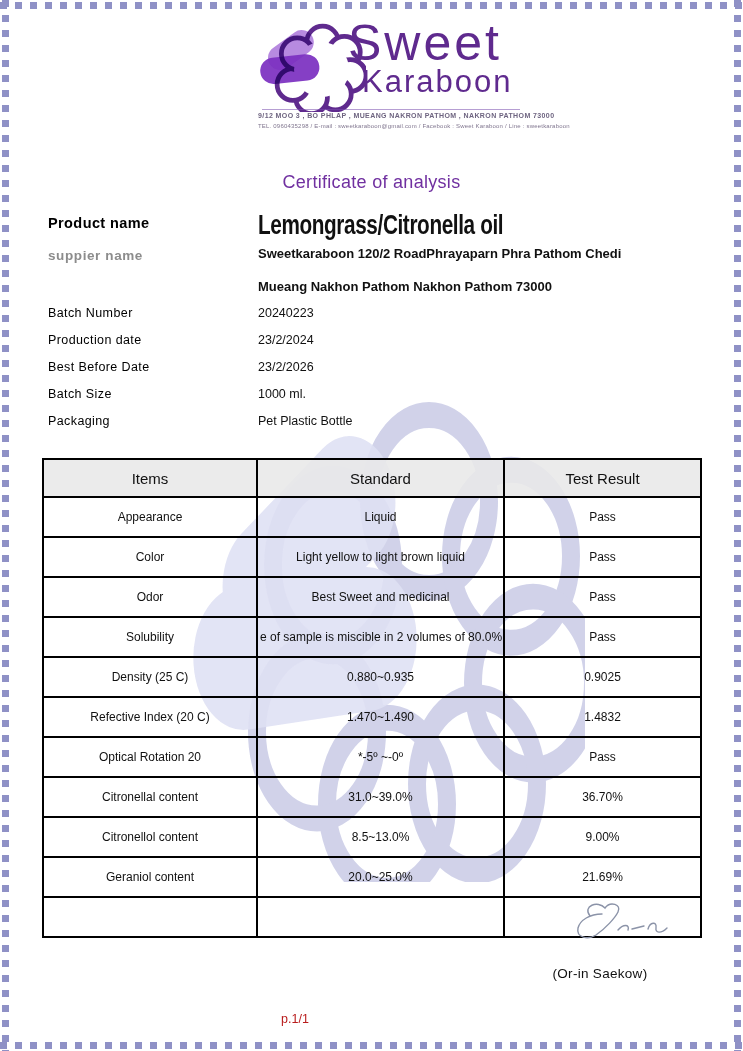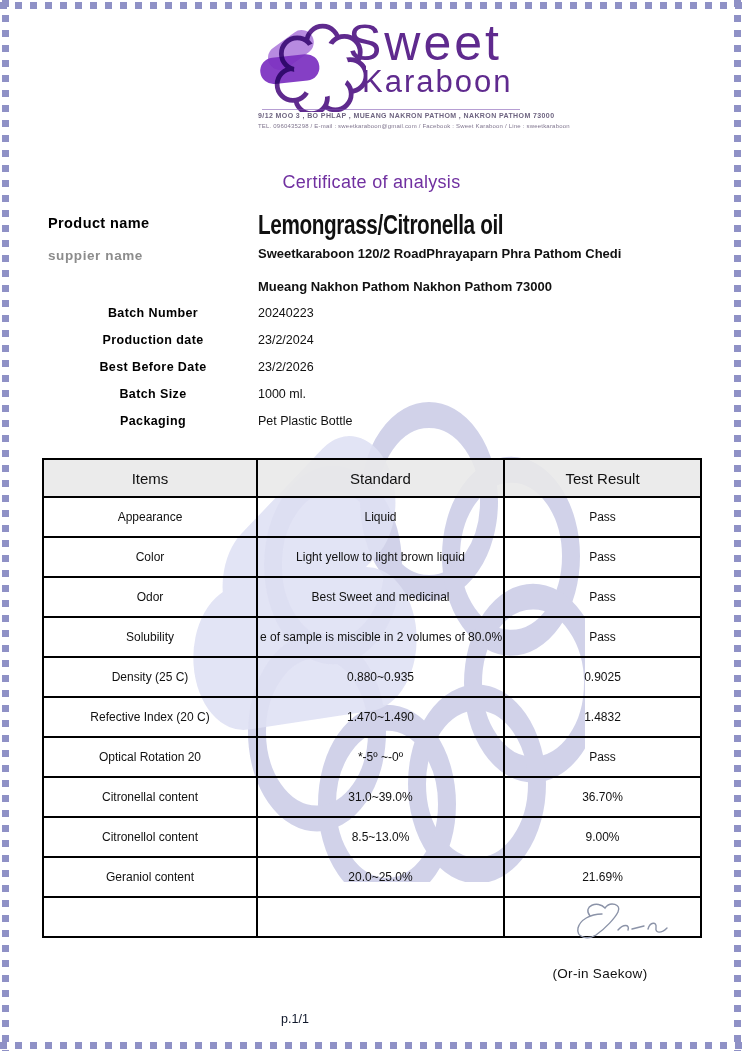--- a/index.html
+++ b/index.html
@@ -31,36 +31,36 @@
   .frow{display:flex;align-items:flex-start;}
   .flabel{width:210px;flex:0 0 210px;font-size:13px;letter-spacing:.4px;color:#000000;font-weight:500;}
   .fvalue{font-size:12.5px;color:#111;}
   .frow-product{height:36px;}
   .frow-product .flabel{font-size:14.5px;font-weight:700;padding-top:5px;}
   .v-product{font-size:28px;font-weight:700;letter-spacing:-.5px;transform:scaleX(.74);transform-origin:left top;white-space:nowrap;line-height:30px;}
   .frow-supplier{height:60px;}
   .frow-supplier .flabel{color:#8c8c8c;font-weight:700;font-size:13.5px;letter-spacing:.6px;padding-top:2px;}
   .v-supplier div{font-size:13px;font-weight:700;line-height:16px;margin-bottom:17px;white-space:nowrap;}
   .frow-plain{height:27px;}
-  .frow-plain .flabel{font-weight:700;font-size:12.5px;text-align:center;}
+  .frow-plain .flabel{font-weight:400;font-size:12.5px;}
 
   
   .watermark{position:absolute;left:185px;top:392px;width:400px;height:490px;z-index:1;opacity:.85;}
 
   
   table.coa{position:absolute;left:42px;top:458px;width:658px;border-collapse:collapse;z-index:2;background:transparent;table-layout:fixed;}
   table.coa th,table.coa td{border:2px solid #000;text-align:center;vertical-align:middle;padding:3px 2px;overflow:hidden;}
   table.coa th{height:30px;font-size:15px;font-weight:400;background:rgba(232,232,232,.88);}
   table.coa td{height:32px;font-size:12px;font-weight:400;}
   col.c1{width:214px;} col.c2{width:247px;} col.c3{width:197px;}
   td .nowrap{white-space:nowrap;display:block;}
 
   .signature{position:absolute;left:560px;top:898px;width:120px;height:62px;z-index:2;}
   .sign-name{position:absolute;left:470px;top:966px;width:260px;text-align:center;font-size:13.5px;color:#111;letter-spacing:.3px;z-index:2;}
-  .footer-page{position:absolute;left:0;top:1012px;width:590px;text-align:center;font-size:12.5px;color:#0f172a;z-index:2;}
+  .footer-page{position:absolute;left:0;top:1012px;width:590px;text-align:center;font-size:12.5px;color:#b91c1c;z-index:2;}
 </style>
 </head>
 <body>
 
 <div class="page">
 
   <div class="b-edge b-top"></div>
   <div class="b-edge b-bottom"></div>
   <div class="b-edge b-left"></div>
   <div class="b-edge b-right"></div>

